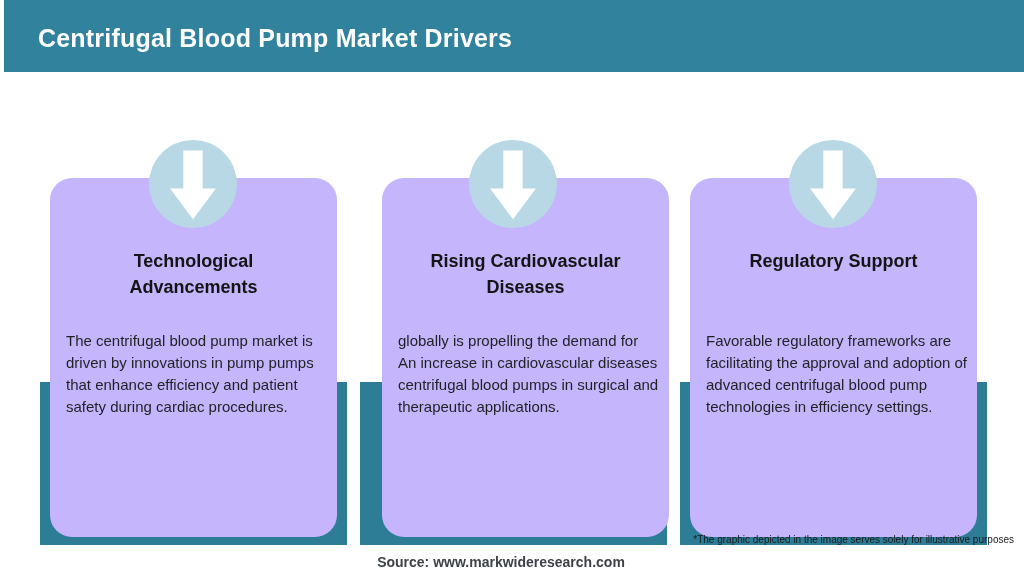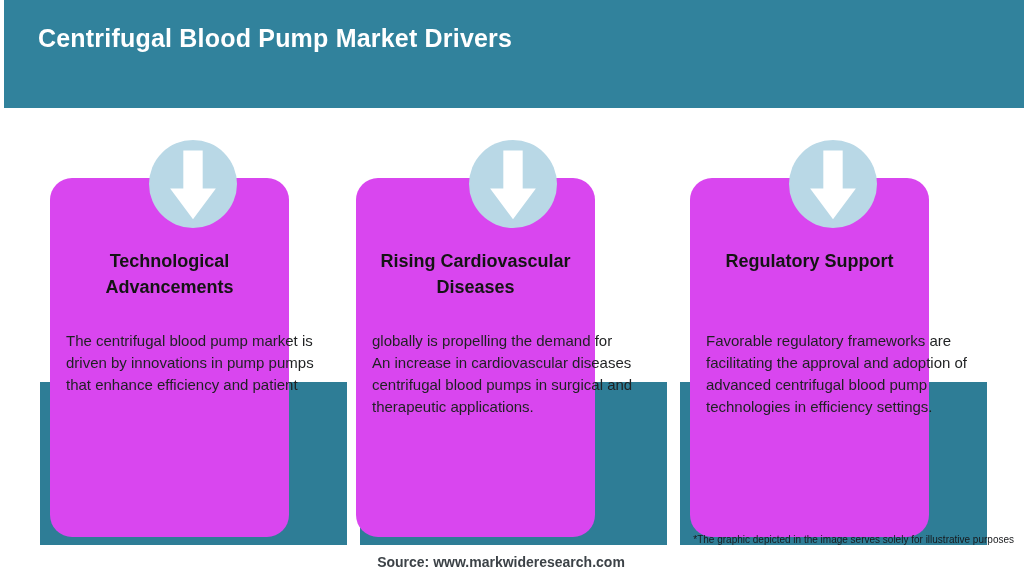--- a/index.html
+++ b/index.html
@@ -1,33 +1,33 @@
 <!DOCTYPE html>
 <html><head>
 <meta charset="utf-8">
 <style>
   * { margin:0; padding:0; box-sizing:border-box; }
   html,body { width:1024px; height:576px; }
   body { font-family:"Liberation Sans", sans-serif; background:#ffffff; }
   .page { position:relative; width:1024px; height:576px; background:#ffffff; overflow:hidden; }
 
   
-  .header { position:absolute; left:4px; top:0; width:1020px; height:108px; background:#31829c; }
+  .header { position:absolute; left:4px; top:0; width:1020px; height:72px; background:#31829c; }
   .header-title { position:absolute; left:34px; top:24px; font-size:25px; font-weight:bold; color:#ffffff; letter-spacing:0.2px; }
   .logo { position:absolute; right:12px; top:6px; width:110px; text-align:center; color:#0d141c; line-height:1; }
   .logo-mark { font-size:36px; font-weight:bold; font-style:italic; letter-spacing:-5px; line-height:1.05; }
   .logo-name { font-size:10.5px; font-weight:bold; margin-top:1px; letter-spacing:0.2px; }
   .logo-tagline { font-size:7px; font-weight:bold; letter-spacing:2.2px; margin-top:2px; }
 
   
   .underlay { position:absolute; top:382px; height:163px; width:307px; background:#2e7d96; }
   .underlay-1 { left:40px; } .underlay-2 { left:360px; } .underlay-3 { left:680px; }
 
-  .card { position:absolute; top:178px; width:239px; height:359px; background:#d946ef; border-radius:22px; }
-  .card-1 { left:50px; } .card-2 { left:356px;padding-left:48px; } .card-3 { left:690px; }
+  .card { position:absolute; top:178px; width:287px; height:359px; background:#c4b5fd; border-radius:22px; }
+  .card-1 { left:50px; } .card-2 { left:382px;padding-left:48px; } .card-3 { left:690px; }
 
   .circle { position:absolute; top:140px; width:88px; height:88px; border-radius:50%; background:#b9d8e6; z-index:3; }
   .circle-1 { left:149px; } .circle-2 { left:469px; } .circle-3 { left:789px; }
   .circle svg { position:absolute; left:0; top:0; width:88px; height:88px; }
 
   .card-title { position:absolute; top:70px; left:24px; right:24px; text-align:center;
                 font-size:18px; line-height:26px; font-weight:bold; color:#141414; }
   .card-body { position:absolute; top:152px; left:16px; right:10px;
                font-size:15px; line-height:22px; color:#1f2122; }
   .card-body .line { white-space:nowrap; }
@@ -49,20 +49,21 @@
   <div class="underlay underlay-1"></div>
   <div class="underlay underlay-2"></div>
   <div class="underlay underlay-3"></div>
 
   <div class="card card-1">
     <div class="card-title">Technological Advancements</div>
     <div class="card-body">
       <div class="line">The centrifugal blood pump market is</div>
       <div class="line">driven by innovations in pump pumps</div>
       <div class="line">that enhance efficiency and patient</div>
+      <div class="line">safety during cardiac procedures.</div>
     </div>
   </div>
 
   <div class="card card-2">
     <div class="card-title">Rising Cardiovascular Diseases</div>
     <div class="card-body">
       <div class="line">globally is propelling the demand for</div>
       <div class="line">An increase in cardiovascular diseases</div>
       <div class="line">centrifugal blood pumps in surgical and</div>
       <div class="line">therapeutic applications.</div>

